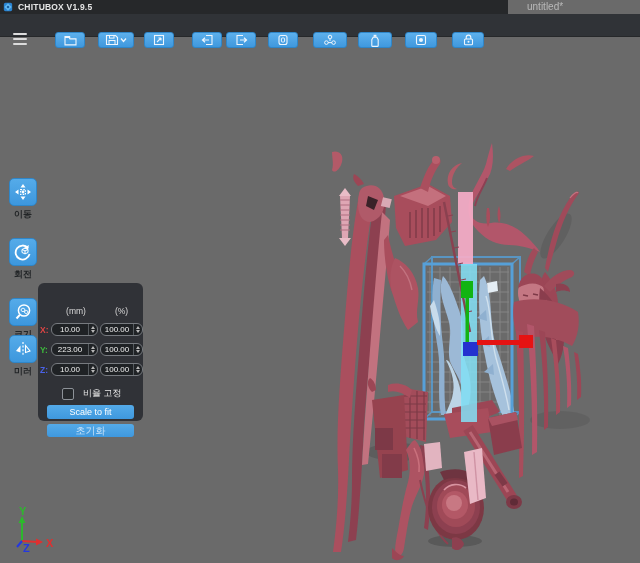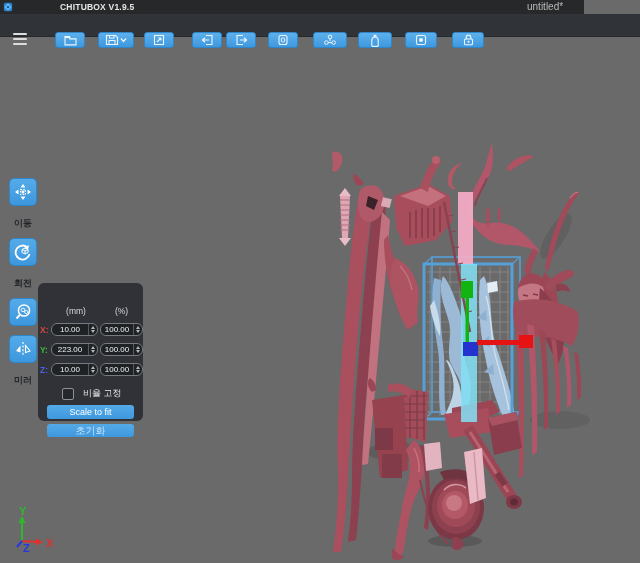--- a/index.html
+++ b/index.html
@@ -1,41 +1,41 @@
 <!DOCTYPE html>
 <html><head>
 <meta charset="utf-8">
 <style>
   * { margin:0; padding:0; box-sizing:border-box; }
   html,body { width:640px; height:563px; overflow:hidden; }
   body { font-family:"Liberation Sans","DejaVu Sans",sans-serif; background:#6a6a6a; position:relative; }
 
   
-  .titlebar { position:absolute; left:0; top:0; width:584px; height:14px; background:#26282a;
-              display:flex; align-items:center; z-index:30;gap:42px; }
+  .titlebar { position:absolute; left:0; top:0; width:508px; height:14px; background:#26282a;
+              display:flex; align-items:center; z-index:30; }
   .logo { width:10px; height:10px; margin-left:3px; }
   .app-title { color:#e6e6e6; font-size:8.5px; font-weight:bold; margin-left:5px; letter-spacing:.2px; }
   .doc-title { position:absolute; left:527px; top:1px; color:#b9b9b9; font-size:10px; }
 
   
   .toolbar { position:absolute; left:0; top:14px; width:640px; height:23px; background:#303337;
              border-bottom:1px solid #26282a; z-index:30; }
   .hamburger { position:absolute; left:13px; top:19px; width:14px; height:12px; cursor:pointer; }
   .hamburger i { display:block; height:2px; background:#dcdcdc; margin-bottom:3px; border-radius:1px; }
   .tbtn { position:absolute; top:18px; height:16px; border-radius:3px;
           background:linear-gradient(#5db0ec,#3f98de); border:1px solid #2f86c8;
           display:flex; align-items:center; justify-content:center; cursor:pointer; }
   .tbtn svg { display:block; }
 
   
   .tool { position:absolute; left:6px; width:34px; text-align:center; z-index:20; }
   .tool .btn { width:28px; height:28px; margin:0 auto; border-radius:5px;
                background:linear-gradient(#55abe9,#3d97dd); border:1px solid #2f86c8;
                display:flex; align-items:center; justify-content:center; cursor:pointer; }
-  .tool .lbl { font-size:9px; color:#222527; margin-top:11px; font-weight:bold; }
+  .tool .lbl { font-size:9px; color:#222527; margin-top:2px; font-weight:bold; }
 
   
   .panel { position:absolute; left:38px; top:283px; width:105px; height:138px;
            background:rgba(46,49,54,.97); border-radius:6px; z-index:25; padding-top:23px; }
   .panel .hdr { display:flex; color:#d8d8d8; font-size:8.5px; }
   .panel .hdr span:nth-child(1){ width:62px; text-align:center; padding-left:14px; }
   .panel .hdr span:nth-child(2){ width:43px; text-align:center; }
   .prow { display:flex; align-items:center; margin-top:7px; padding-left:2px; }
   .axis { width:9px; font-size:8.5px; font-weight:bold; }
   .axis-x{ color:#e04545; } .axis-y{ color:#3dbb3d; } .axis-z{ color:#4a62e8; }

